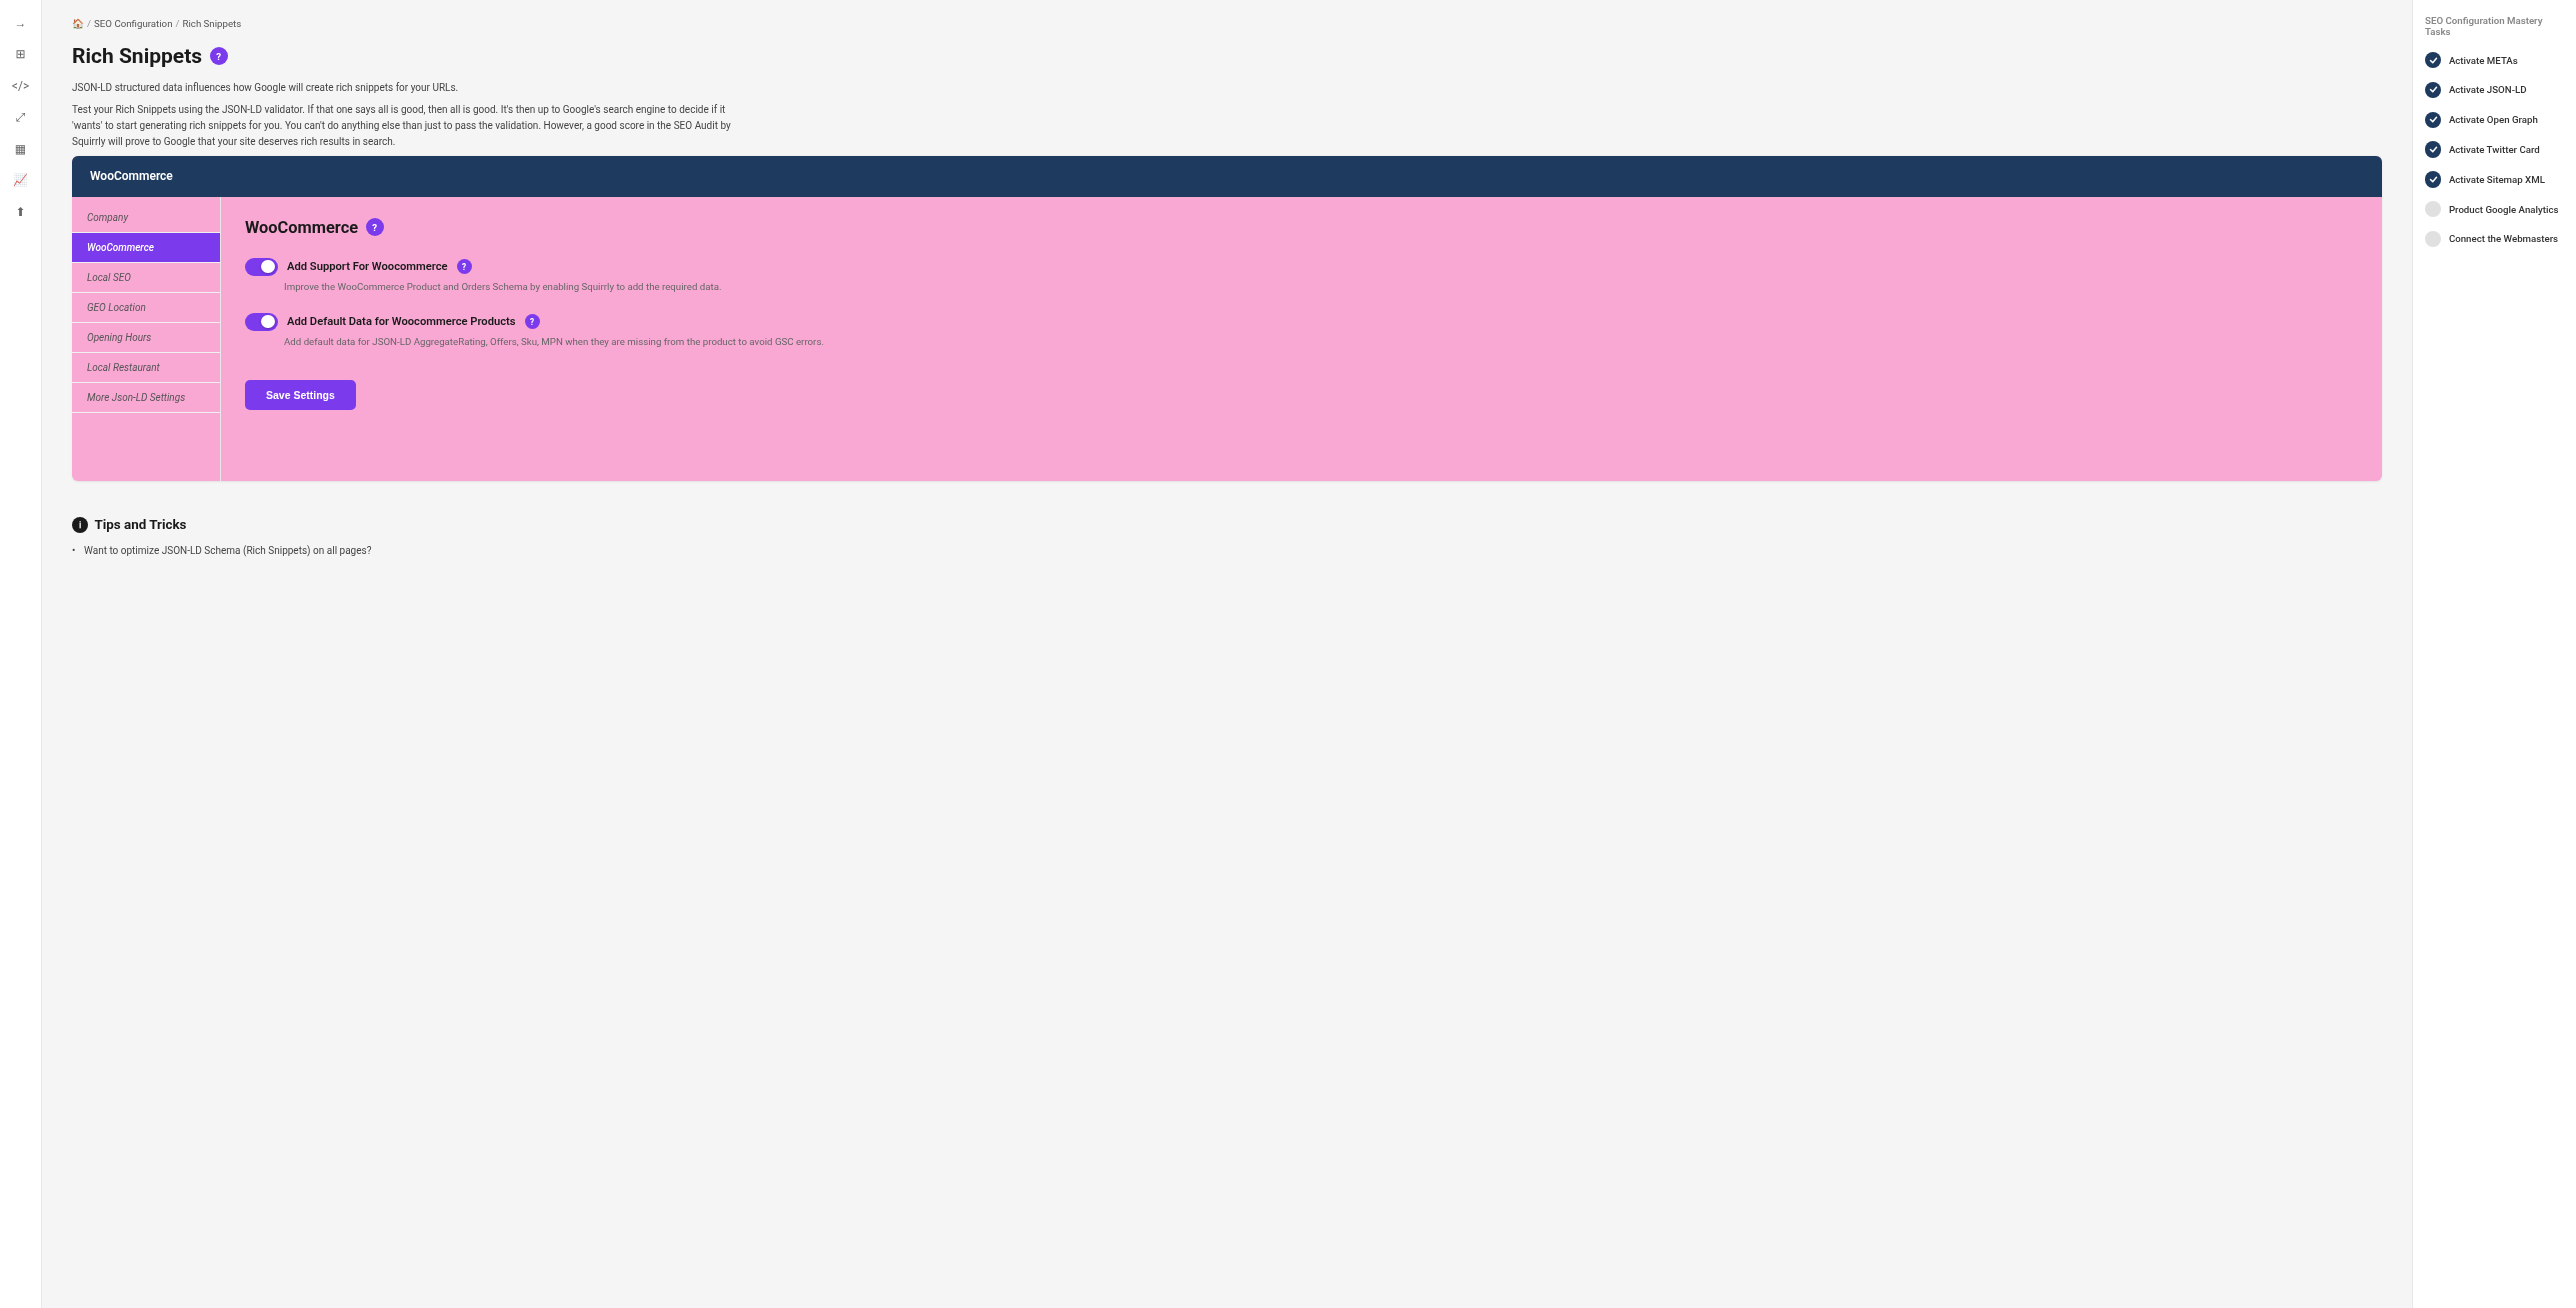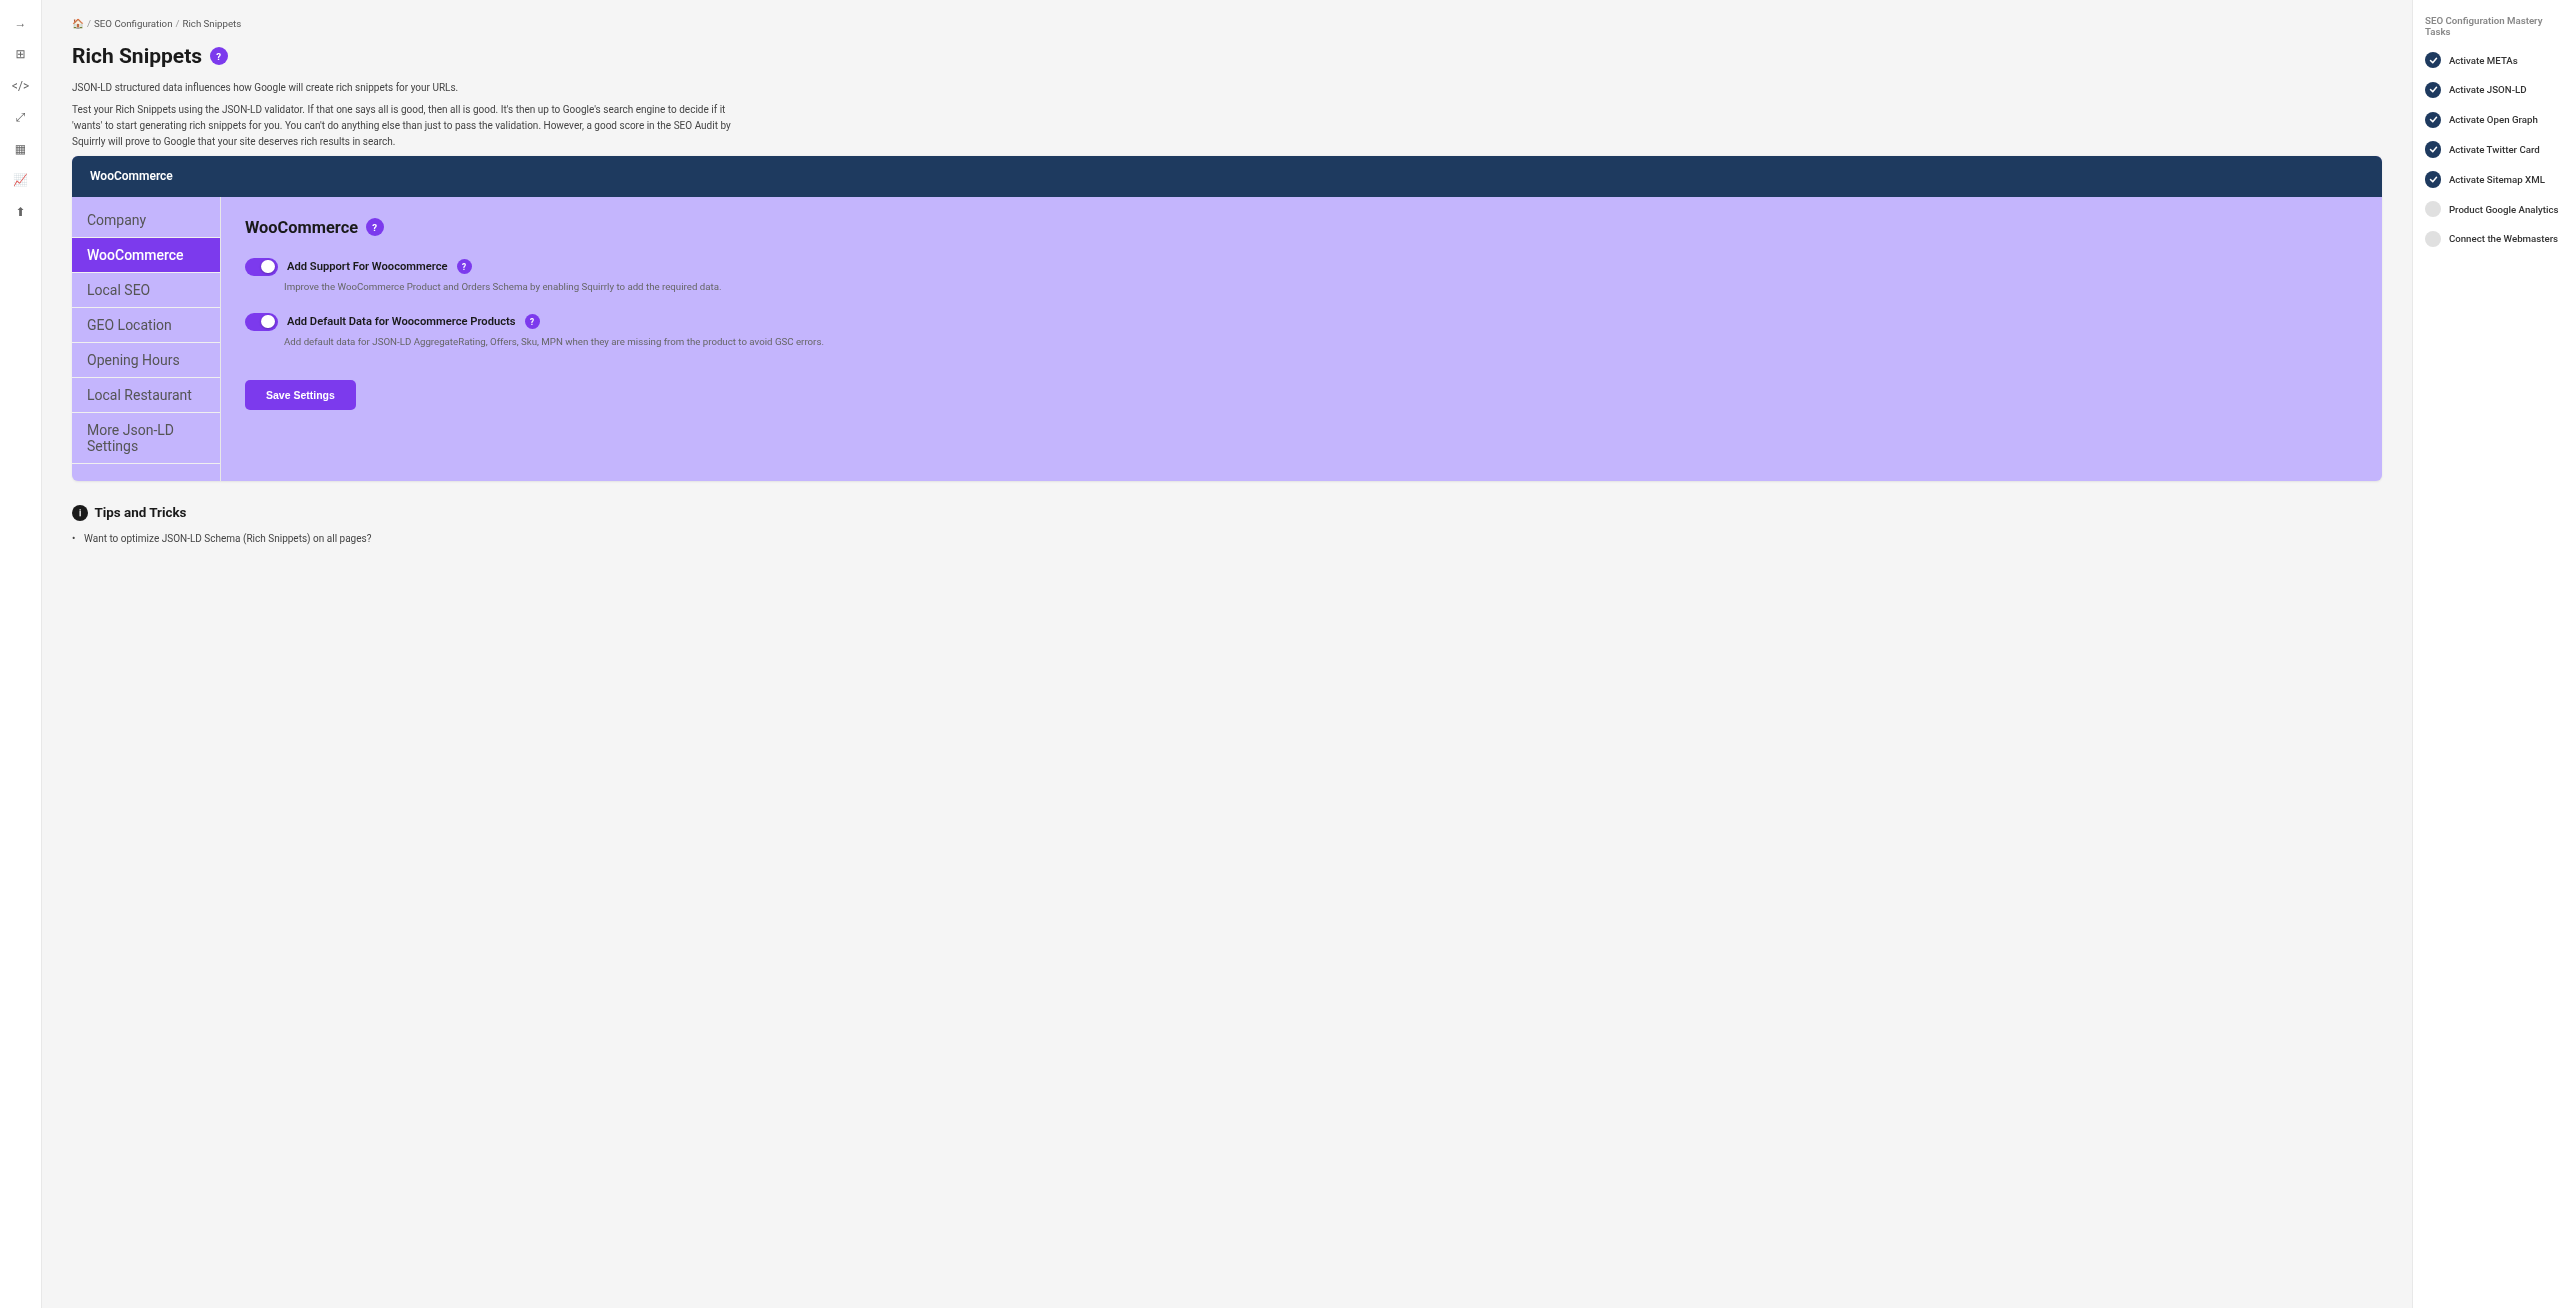--- a/index.html
+++ b/index.html
@@ -80,24 +80,24 @@
     .description {
       font-size: 10px;
       color: #444;
       line-height: 1.6;
       margin-bottom: 6px;
       max-width: 672px;
     }
 
     
     .card {
-      background: #c4b5fd;
+      background: #f9a8d4;
       border-radius: 6px;
       overflow: hidden;
-      margin-bottom: 24px;
+      margin-bottom: 36px;
       box-shadow: 0 0.7px 2.2px rgba(0,0,0,0.08);
     }
     .card-header {
       background: #1e3a5f;
       color: #fff;
       padding: 13.4px 18px;
       font-size: 12px;
       font-weight: 600;
     }
     .card-body {
@@ -107,24 +107,25 @@
 
     
     .card-sidebar {
       width: 149px;
       border-right: 0.7px solid #e8e8e8;
       flex-shrink: 0;
       padding: 6px 0;
     }
     .sidebar-item {
       padding: 9px 15px;
-      font-size: 14px;
+      font-size: 10px;
       color: #555;
       cursor: pointer;
       border-bottom: 0.7px solid #f0f0f0;
+      font-style: italic;
     }
     .sidebar-item.active {
       background: #7c3aed;
       color: #fff;
       font-weight: 500;
     }
 
     
     .card-main {
       flex: 1;

